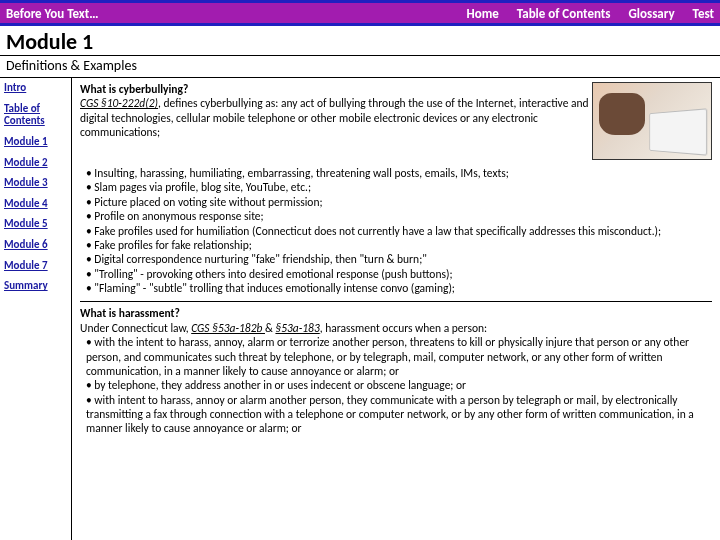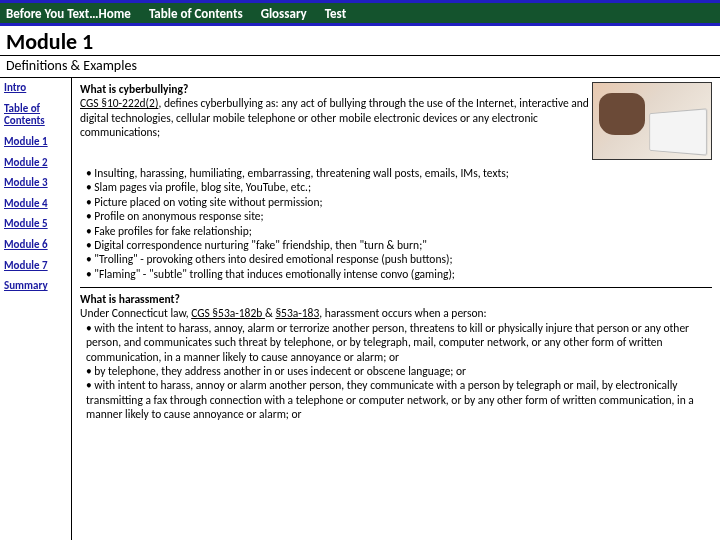--- a/index.html
+++ b/index.html
@@ -6,27 +6,28 @@
   body {
     font-family: Calibri, Arial, sans-serif;
     font-size: 12px;
     width: 720px;
     height: 540px;
     overflow: hidden;
     background: #fff;
     color: #000;
   }
   .topbar {
-    background: #14532d;
+    background: #a21caf;
     color: #fff;
     border-top: 3px solid #2020c0;
     border-bottom: 3px solid #2020c0;
     height: 26px;
     display: flex;
     align-items: center;
+    justify-content: space-between;
     padding: 0 6px;
     font-weight: bold;
     font-size: 13px;
   }
   .navlinks { display: flex; gap: 18px; }
   .navlinks span { cursor: pointer; }
   .module-title {
     font-size: 22px;
     font-weight: bold;
     padding: 2px 6px 0 6px;
@@ -81,21 +82,21 @@
     border-radius:28% 28% 35% 35%;
   }
   .thumb::after{
     content:""; position:absolute; right:6px; bottom:6px;
     width:58px; height:40px; background:#f4f4f4;
     border:1px solid #bbb; border-radius:2px;
     transform: perspective(80px) rotateY(-18deg);
   }
   ul.bul { list-style: none; padding-left: 6px; }
   ul.bul li::before { content: "• "; }
-  .cite { text-decoration: underline; }
+  .cite { text-decoration: underline; font-style: italic; }
   .harass-block { border-top:1px solid #000; padding-top:4px; margin-top:4px; }
 </style>
 </head>
 <body>
 
 <div class="topbar">
   <span>Before You Text…</span>
   <div class="navlinks">
     <span>Home</span>
     <span>Table of Contents</span>
@@ -130,20 +131,21 @@
       </div>
       <div class="thumb" title="child-at-laptop-photo"></div>
     </div>
 
     <div class="section">
       <ul class="bul">
         <li>Insulting, harassing, humiliating, embarrassing, threatening wall posts, emails, IMs, texts;</li>
         <li>Slam pages via profile, blog site, YouTube, etc.;</li>
         <li>Picture placed on voting site without permission;</li>
         <li>Profile on anonymous response site;</li>
+        <li>Fake profiles used for humiliation (Connecticut does not currently have a law that specifically addresses this misconduct.);</li>
         <li>Fake profiles for fake relationship;</li>
         <li>Digital correspondence nurturing "fake" friendship, then "turn &amp; burn;"</li>
         <li>"Trolling" - provoking others into desired emotional response (push buttons);</li>
         <li>"Flaming" - "subtle" trolling that induces emotionally intense convo (gaming);</li>
       </ul>
     </div>
 
     <div class="section harass-block">
       <div class="head">What is harassment?</div>
       <div>

